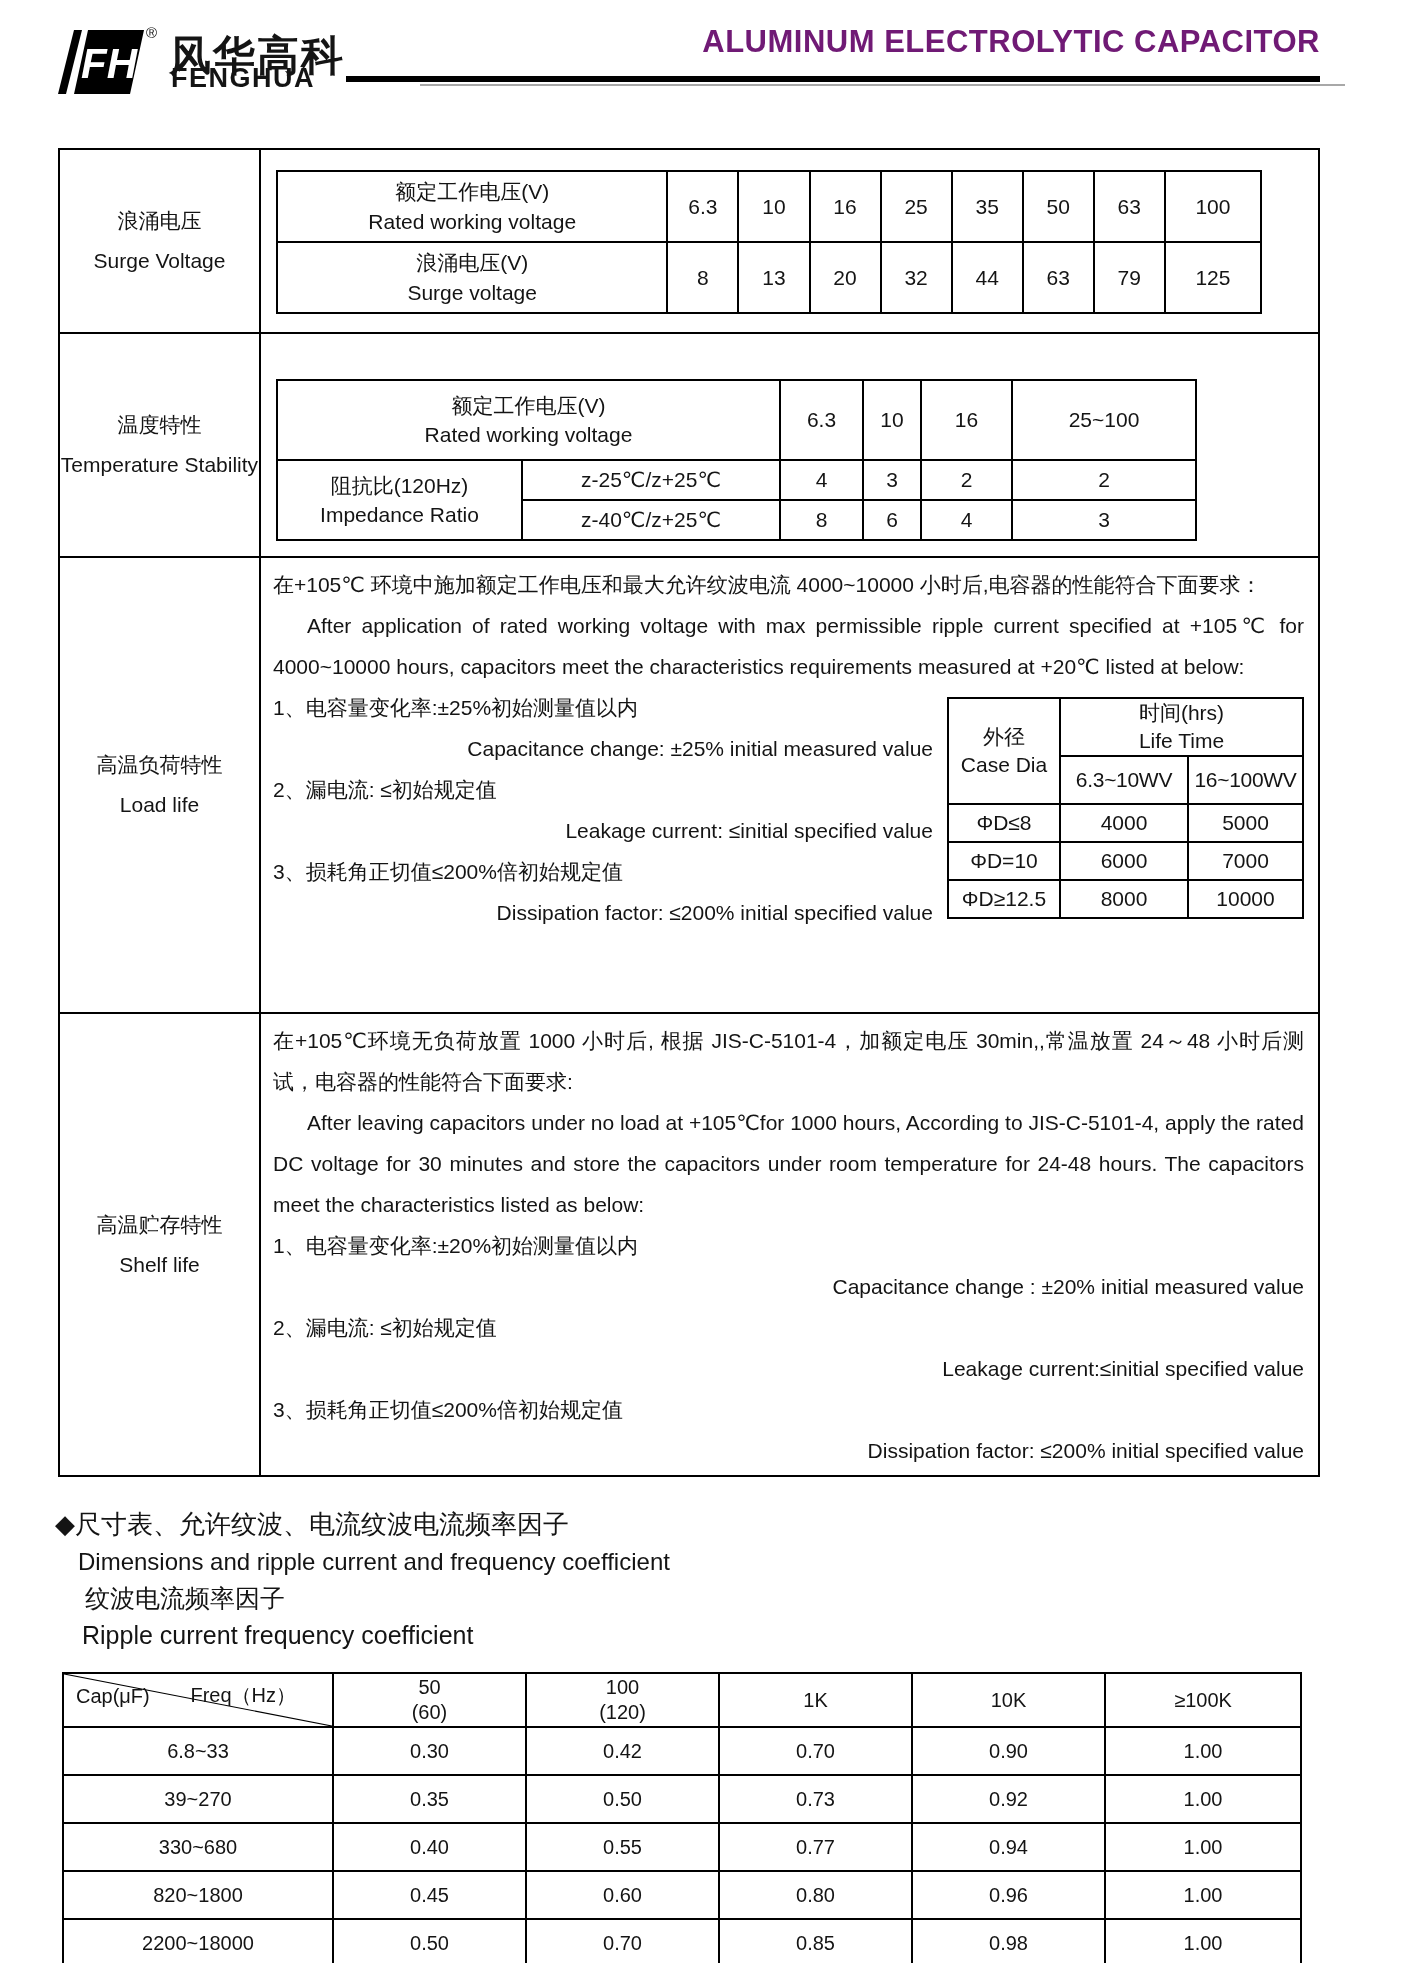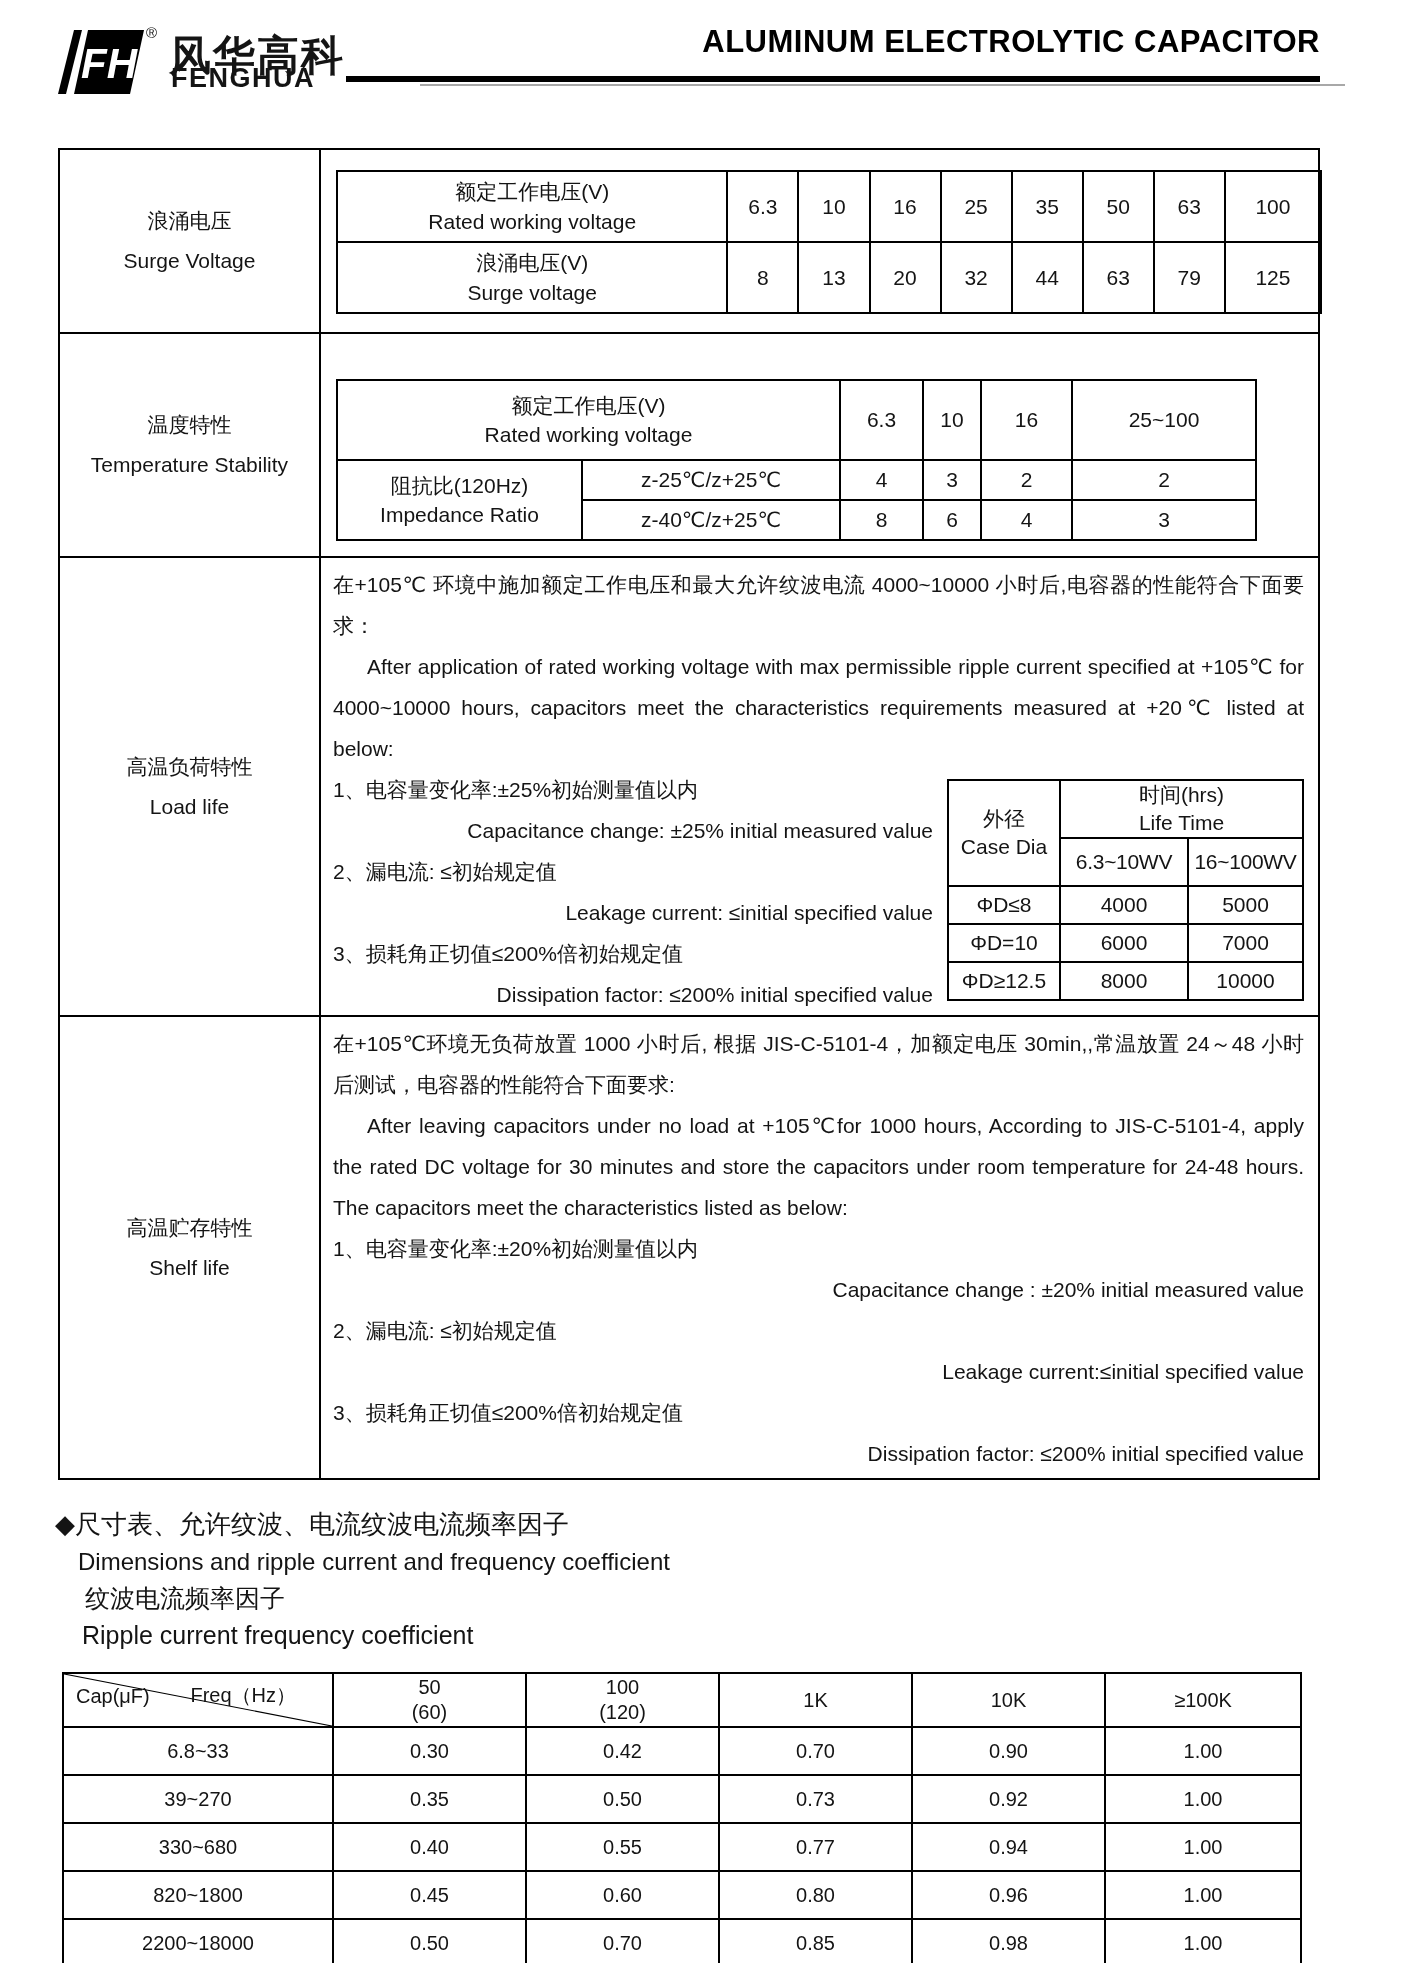--- a/index.html
+++ b/index.html
@@ -5,28 +5,28 @@
   *{margin:0;padding:0;box-sizing:border-box;}
   html,body{background:#ffffff;}
   .page{position:relative;width:1411px;height:1963px;background:#fff;overflow:hidden;
         font-family:"Liberation Sans","DejaVu Sans",sans-serif;color:#141414;}
 
   
   .logo-mark{position:absolute;left:58px;top:30px;}
   .reg-mark{position:absolute;left:146px;top:24px;font-size:15px;}
   .logo-cn{position:absolute;left:169px;top:28px;font-size:42px;font-weight:700;letter-spacing:2px;}
   .logo-en{position:absolute;left:171px;top:63px;font-size:27px;font-weight:700;letter-spacing:1.5px;}
-  .doc-title{position:absolute;right:91px;top:24px;font-size:31px;font-weight:700;letter-spacing:.5px;color:#000000;}
+  .doc-title{position:absolute;right:91px;top:24px;font-size:31px;font-weight:700;letter-spacing:.5px;color:#701a75;}
   .rule-black{position:absolute;left:346px;top:76px;width:974px;height:6px;background:#000;}
   .rule-gray{position:absolute;left:420px;top:84px;width:925px;height:2px;background:#a8a8a8;}
 
   
   .main-table{position:absolute;left:58px;top:148px;width:1262px;border-collapse:collapse;table-layout:fixed;}
   .main-table > tbody > tr > td{border:2px solid #000;}
-  td.row-label{width:261px;text-align:center;vertical-align:middle;font-size:21px;line-height:40px;}
+  td.row-label{width:201px;text-align:center;vertical-align:middle;font-size:21px;line-height:40px;}
   td.rcontent{vertical-align:top;padding:0;}
   td.h1{height:184px;} td.h2{height:224px;} td.h3{height:456px;} td.h4{height:463px;}
 
   
   .ntable{border-collapse:collapse;table-layout:fixed;text-align:center;font-size:21px;}
   .ntable td{border:2px solid #000;vertical-align:middle;}
   .surge-table{margin:20px 0 0 15px;width:986px;}
   .surge-table td{height:71px;}
   .surge-table .nlabel div{line-height:30px;}
   .temp-table{margin:45px 0 0 15px;width:919px;}

